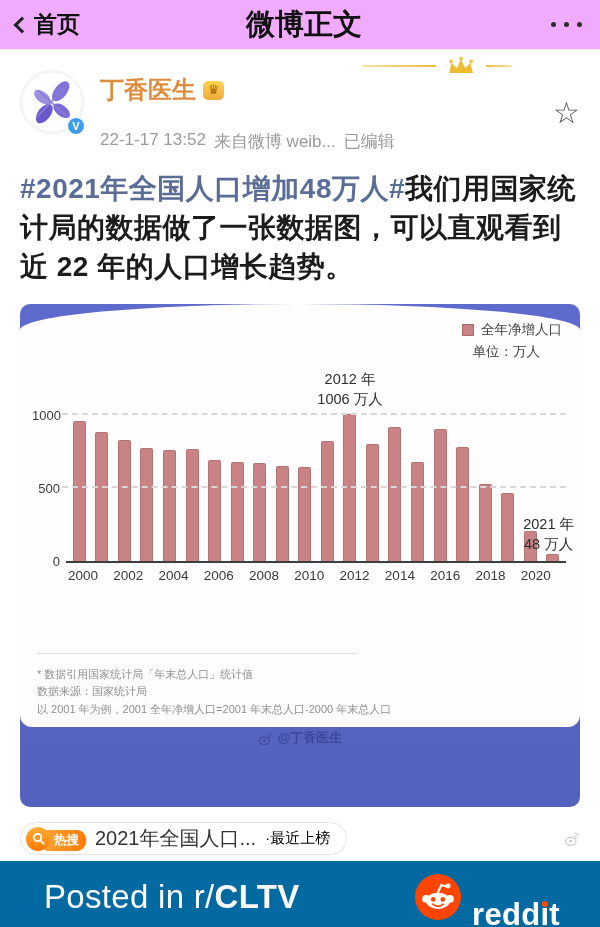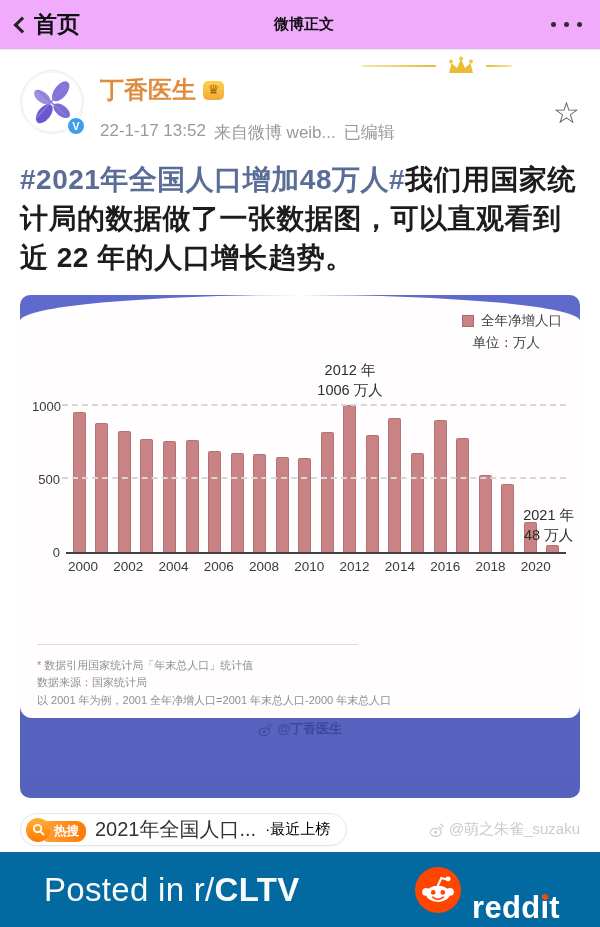--- a/index.html
+++ b/index.html
@@ -8,40 +8,40 @@
     font-family:"Liberation Sans","DejaVu Sans",sans-serif;
     background:#ffffff; color:#1c1c1c;
     display:flex; flex-direction:column; overflow:hidden;
   }
   
   .navbar { height:50px; flex:0 0 50px; display:flex; align-items:center;
     background:#f0abfc; border-bottom:1px solid #e9e9e9; position:relative; padding:0 16px; }
   .nav-back { display:flex; align-items:center; gap:6px; font-size:23px; font-weight:bold; color:#111; cursor:pointer; }
   .chevron-left { width:12px; height:12px; border-left:3px solid #222; border-bottom:3px solid #222;
     transform:rotate(45deg); margin-top:1px; }
-  .nav-title { position:absolute; left:0; right:0; text-align:center; font-size:15px; font-weight:bold; color:#111;padding-left:8px; }
+  .nav-title { position:absolute; left:0; right:0; text-align:center; font-size:29px; font-weight:bold; color:#111;padding-left:8px; }
   .nav-more { margin-left:auto; display:flex; gap:8px; padding:6px 2px; z-index:2; }
   .nav-more i { width:5px; height:5px; border-radius:50%; background:#2c2c2c; }
   
   .post { position:relative; background:#fff; padding:20px 20px 0; }
   .crown-deco { position:absolute; top:6px; left:362px; width:175px; display:flex; align-items:center; }
   .crown-line { height:2px; border-radius:2px; background:linear-gradient(90deg,#f7e6a8,#e7b93a); }
   .crown-line.l { width:74px; margin-right:10px; }
   .crown-line.r { width:26px; margin-left:10px; background:linear-gradient(90deg,#e7b93a,#f7e6a8); }
   .post-header { display:flex; gap:16px; position:relative; }
   .avatar-wrap { position:relative; width:64px; height:64px; flex:0 0 64px; cursor:pointer; }
   .avatar { width:64px; height:64px; border-radius:50%; background:#fff; border:1px solid #ececec; display:block; }
   .v-badge { position:absolute; right:-2px; bottom:-2px; width:20px; height:20px; border-radius:50%;
     background:#3f9eea; border:2px solid #fff; color:#fff; font-size:11px; font-weight:bold;
     display:flex; align-items:center; justify-content:center; }
   .author-row { display:flex; align-items:center; gap:7px; margin-top:4px; }
   .author-name { font-size:24px; font-weight:bold; color:#dd8c3c; cursor:pointer; }
   .vip-badge { width:21px; height:19px; border-radius:5px; background:linear-gradient(#ffd34e,#f0a93a);
     color:#a56400; font-size:13px; line-height:18px; text-align:center; }
-  .meta-row { margin-top:15px; font-size:17px; color:#9a9a9a; display:flex; gap:8px;justify-content:center; }
+  .meta-row { margin-top:24px; font-size:17px; color:#9a9a9a; display:flex; gap:8px;justify-content:center; }
   .star-btn { position:absolute; right:0px; top:28px; font-size:30px; color:#555; line-height:1; cursor:pointer;
     font-family:"DejaVu Sans",sans-serif; }
   
   .post-text { margin-top:16px; font-size:28px; font-weight:bold; line-height:39px; color:#1c1c1c; letter-spacing:.5px; }
   .hashtag { color:#5a6d96; cursor:pointer; }
   
   .chart-frame { margin-top:18px; height:503px; border-radius:10px; overflow:hidden;
     background:linear-gradient(#5e6bcd,#5462bd); cursor:pointer; }
   .chart-title { height:58px; display:flex; align-items:center; justify-content:center;
     color:#fff; font-size:26px; font-weight:bold; letter-spacing:1px;
@@ -314,21 +314,20 @@
       </span>
       <span class="hot-title">2021年全国人口...</span>
       <span class="hot-tag">·最近上榜</span>
     </div>
     <div class="user-wm">
       <svg width="16" height="16" viewBox="0 0 24 24">
         <ellipse cx="10" cy="15.5" rx="8" ry="6" fill="none" stroke="currentColor" stroke-width="1.8"></ellipse>
         <circle cx="10" cy="15.5" r="2.2" fill="currentColor"></circle>
         <path d="M15 7 a7 7 0 0 1 3.5 3.5 M17 3 a11 11 0 0 1 4.5 4.5" fill="none" stroke="currentColor" stroke-width="1.6" stroke-linecap="round"></path>
       </svg>
-      <span>@萌之朱雀_suzaku</span>
     </div>
   </div>
 </div>
 
 <div class="reddit-bar">
   <div class="posted-text">
     <span>Posted in r/</span><b>CLTV</b>
   </div>
   <div class="brand-group">
     <svg width="46" height="46" viewBox="0 0 48 48">

